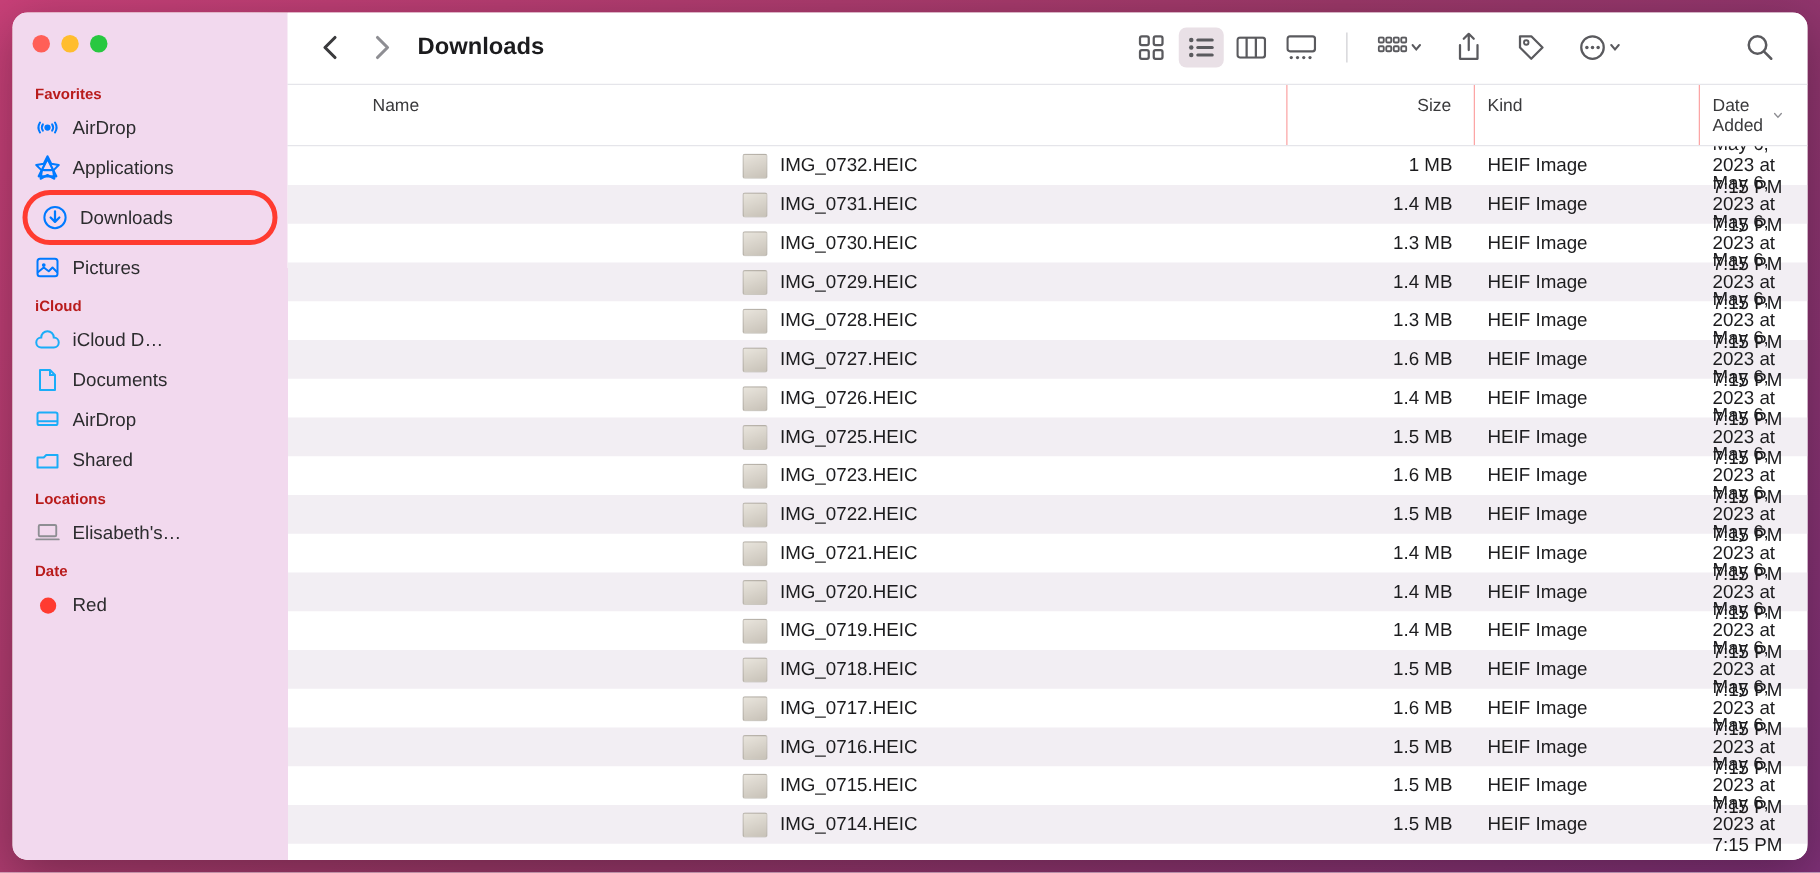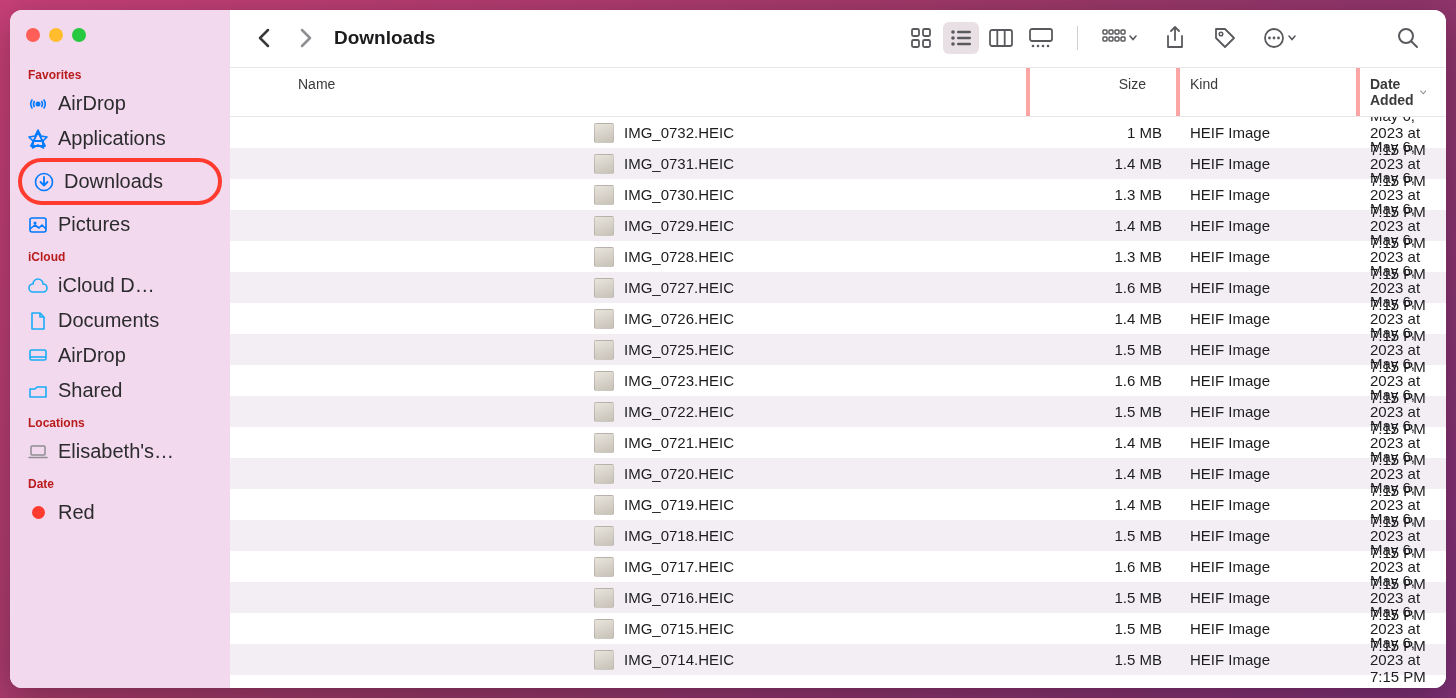--- a/index.html
+++ b/index.html
@@ -7,46 +7,46 @@
     .window { width: 100%; height: 100%; background: #fff; border-radius: 12px; display: flex; overflow: hidden; box-shadow: 0 10px 40px rgba(0,0,0,0.3); }
     
     .sidebar { width: 220px; background: rgba(240,210,235,0.85); backdrop-filter: blur(20px); padding: 14px 8px; display: flex; flex-direction: column; overflow: hidden; }
     .traffic-lights { display: flex; gap: 9px; padding: 4px 8px 18px; }
     .traffic-light { width: 14px; height: 14px; border-radius: 50%; }
     .tl-close { background: #ff5f57; }
     .tl-min { background: #ffbd2e; }
     .tl-max { background: #28c840; }
     
     .section-header { font-size: 12px; font-weight: 600; color: #b91c1c; padding: 8px 10px 4px; }
-    .sidebar-item { display: flex; align-items: center; gap: 10px; padding: 6px 10px; border-radius: 6px; font-size: 20px; color: #2c2c2e; cursor: pointer; }
+    .sidebar-item { display: flex; align-items: center; gap: 10px; padding: 6px 10px; border-radius: 6px; font-size: 15px; color: #2c2c2e; cursor: pointer; }
     .sidebar-item.highlighted { border: 4px solid #ff3b30; border-radius: 28px; padding: 8px 12px; margin: 2px 0; }
     .sidebar-icon { width: 20px; height: 20px; display: flex; align-items: center; justify-content: center; color: #007aff; flex-shrink: 0; }
     .sidebar-icon.gray { color: #8e8e93; }
     .sidebar-label { white-space: nowrap; overflow: hidden; text-overflow: ellipsis; }
     .tag-dot { width: 13px; height: 13px; border-radius: 50%; }
     .tag-red { background: #ff3b30; }
     
     .main { flex: 1; background: #fff; display: flex; flex-direction: column; }
     .toolbar { display: flex; align-items: center; padding: 12px 20px; gap: 14px; border-bottom: 1px solid transparent; }
     .nav-btn { width: 28px; height: 28px; display: flex; align-items: center; justify-content: center; color: #8e8e93; cursor: pointer; }
     .nav-btn.active { color: #3a3a3c; }
     .title { font-size: 19px; font-weight: 600; color: #1c1c1e; }
     .spacer { flex: 1; }
     .toolbar-group { display: flex; gap: 4px; }
     .toolbar-btn { min-width: 36px; height: 32px; padding: 0 6px; display: flex; align-items: center; justify-content: center; color: #5a5a5e; cursor: pointer; border-radius: 6px; gap: 3px; }
     .toolbar-btn.selected { background: #e9e0e6; }
     .vsep { width: 1px; height: 24px; background: #d0d0d4; margin: 0 4px; align-self: center; }
     
     .columns-header { display: flex; border-top: 1px solid #e5e5ea; border-bottom: 1px solid #e5e5ea; font-size: 14px; color: #3a3a3c; font-weight: 500; }
-    .col { padding: 8px 10px; border-right: 4px solid #fca5a5; }
+    .col { padding: 8px 10px; border-right: 1px solid #fca5a5; }
     .col-spacer { width: 58px; border-right: none; }
     .col-name { width: 742px; padding-left: 10px; }
-    .col-size { width: 150px; text-align: right; padding-right: 30px; }
+    .col-size { width: 150px; text-align: right; padding-right: 18px; }
     .col-kind { width: 180px; }
-    .col-date { flex: 1; font-weight: 700; border-right: none; display: flex; align-items: center; }
+    .col-date { flex: 1; font-weight: 400; border-right: none; display: flex; align-items: center; }
     
     .file-list { flex: 1; overflow-y: hidden; }
     .file-row { display: flex; align-items: center; font-size: 15px; color: #1c1c1e; height: 31px; }
     .file-row.alt { background: #f2eef3; }
     .cell-spacer { width: 58px; }
     .file-icon { width: 20px; height: 20px; margin-right: 10px; background: linear-gradient(160deg, #e8e4dc 0%, #c8c2b8 100%); border-radius: 2px; flex-shrink: 0; border: 1px solid rgba(0,0,0,0.1); }
     .cell-name { width: 742px; display: flex; align-items: center; padding-left: 10px; justify-content: center; }
     .cell-size { width: 150px; text-align: right; padding-right: 18px; }
     .cell-kind { width: 180px; padding-left: 10px; }
     .cell-date { flex: 1; padding-left: 10px; }

